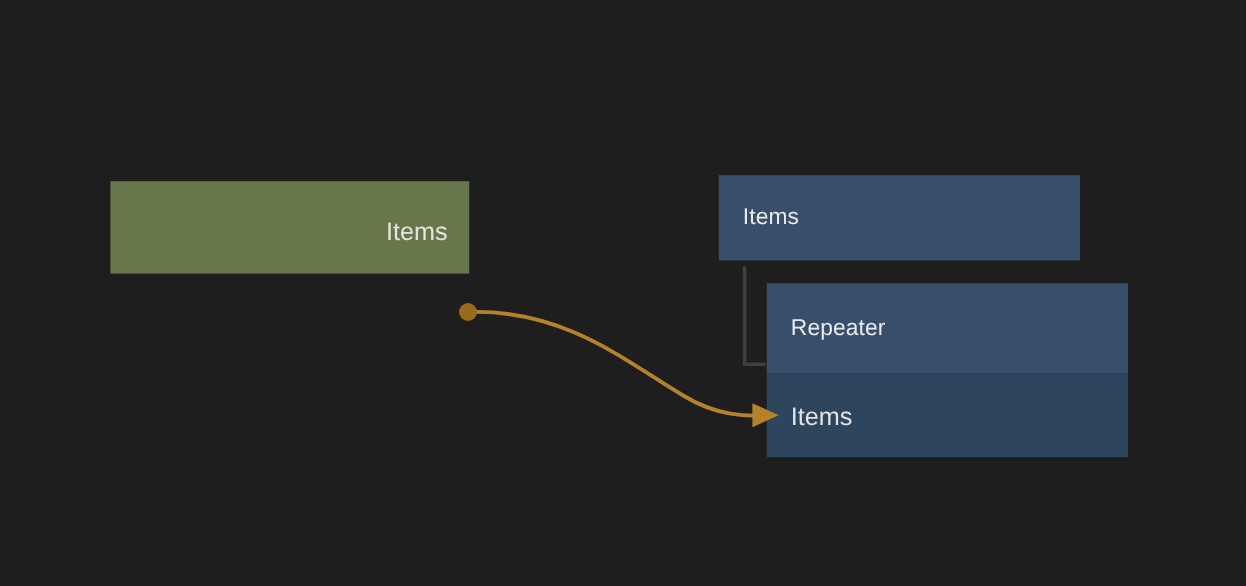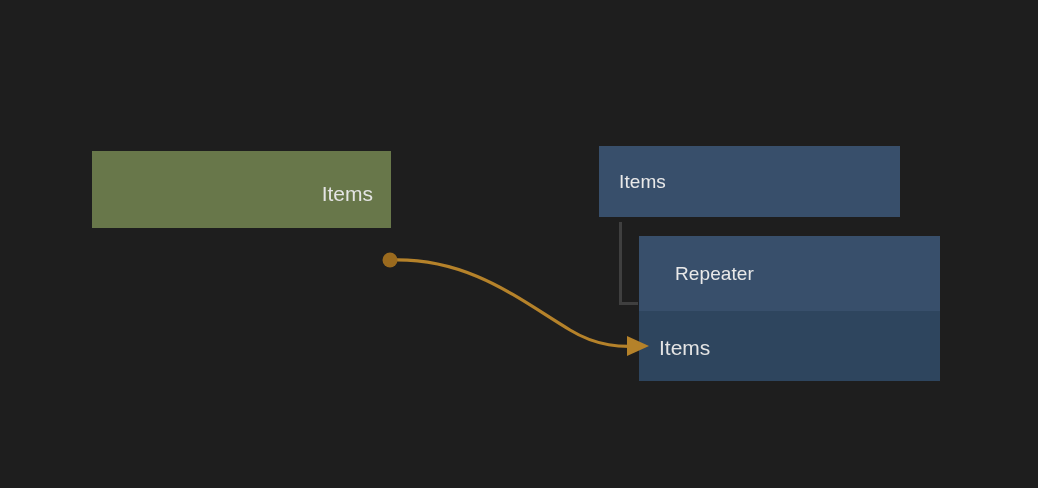--- a/index.html
+++ b/index.html
@@ -91,21 +91,21 @@
   
   #node-repeater {
     left: 639px;
     top: 236px;
     width: 301px;
     height: 145px;
   }
   #node-repeater .node-header {
     height: 75px;
     background: #384f6b;
-    padding-left: 36px;
+    padding-left: 20px;
   }
   #node-repeater .node-body {
     height: 70px;
     background: #2e455e;
   }
   #node-repeater .port-row {
     left: 20px;
     top: 25px;
   }
 

